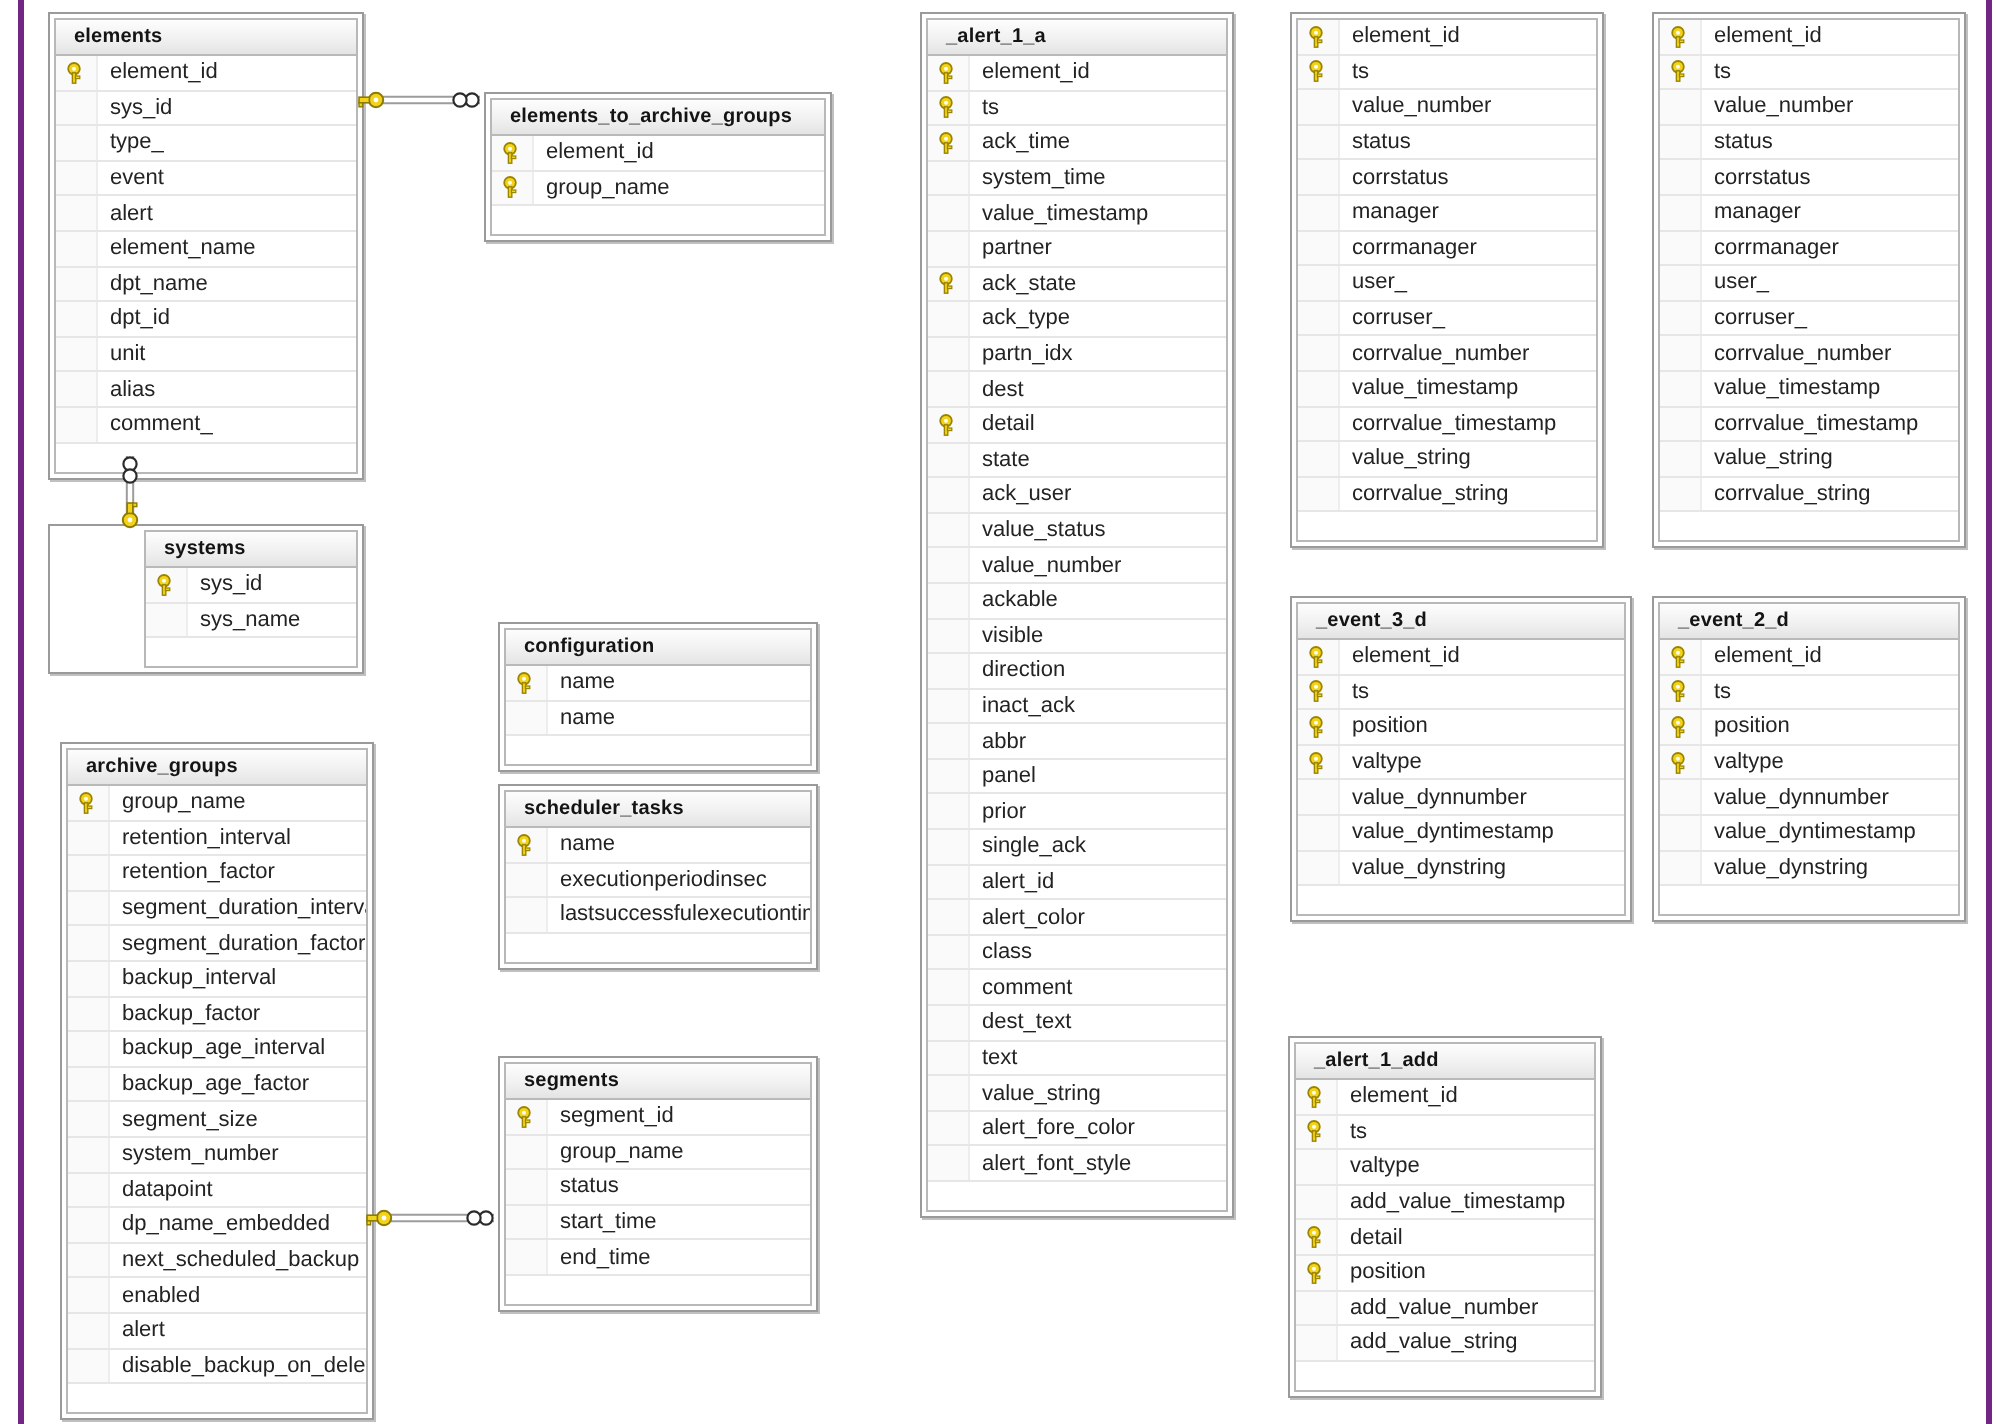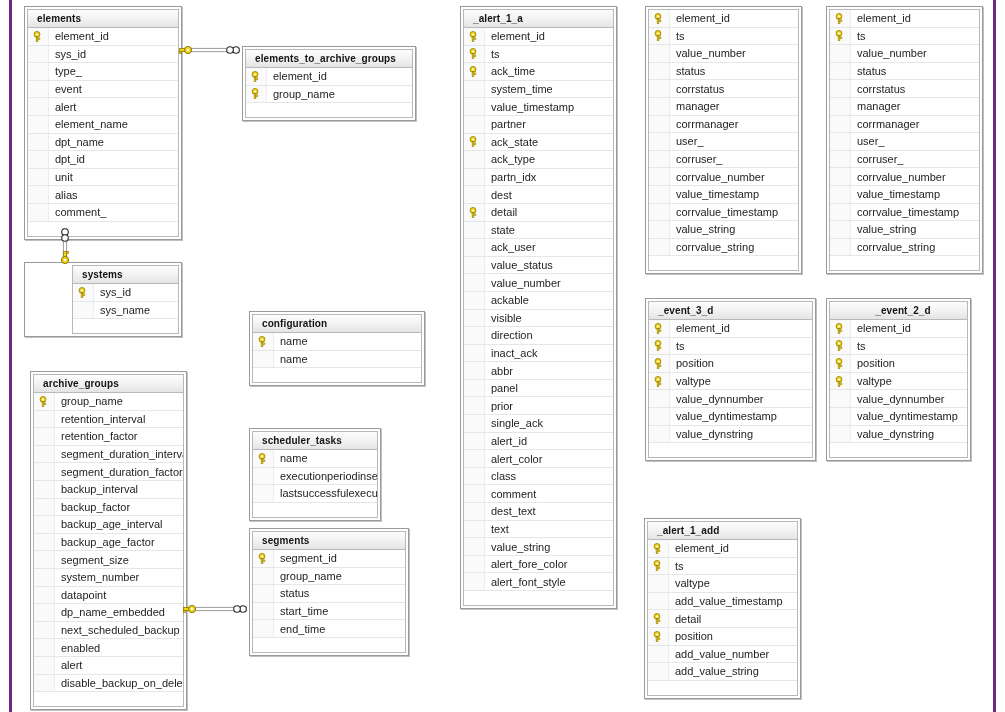--- a/index.html
+++ b/index.html
@@ -204,21 +204,21 @@
             <div class="col-name">sys_id</div>
           </div>
           <div class="er-col">
             <div class="key-cell"></div>
             <div class="col-name">sys_name</div>
           </div>
         </div>
         <div class="er-pad"></div>
       </div>
     </div>
-    <div class="er-table" style="left: 249px; top: 311px; width: 176px;">
+    <div class="er-table" style="left: 249px; top: 311px; width: 160px;">
       <div class="er-inner">
         <div class="er-title">configuration</div>
         <div class="er-cols">
           <div class="er-col">
             <div class="key-cell">
               <svg class="key-ico" width="11" height="11" viewBox="0 0 11 11">
                 <circle cx="4" cy="3.4" r="2.9" fill="#f2d21a" stroke="#9a8400" stroke-width="0.9"></circle>
                 <circle cx="4" cy="3.4" r="1.0" fill="#ffffff"></circle>
                 <rect x="3.2" y="5.4" width="1.7" height="5.2" fill="#f2d21a" stroke="#9a8400" stroke-width="0.7"></rect>
                 <rect x="4.7" y="7.0" width="2.2" height="1.3" fill="#f2d21a" stroke="#9a8400" stroke-width="0.6"></rect>
@@ -227,21 +227,21 @@
             <div class="col-name">name</div>
           </div>
           <div class="er-col">
             <div class="key-cell"></div>
             <div class="col-name">name</div>
           </div>
         </div>
         <div class="er-pad"></div>
       </div>
     </div>
-    <div class="er-table" style="left: 249px; top: 392px; width: 132px; margin-top: 36px;">
+    <div class="er-table" style="left: 249px; top: 392px; width: 160px;">
       <div class="er-inner">
         <div class="er-title">scheduler_tasks</div>
         <div class="er-cols">
           <div class="er-col">
             <div class="key-cell">
               <svg class="key-ico" width="11" height="11" viewBox="0 0 11 11">
                 <circle cx="4" cy="3.4" r="2.9" fill="#f2d21a" stroke="#9a8400" stroke-width="0.9"></circle>
                 <circle cx="4" cy="3.4" r="1.0" fill="#ffffff"></circle>
                 <rect x="3.2" y="5.4" width="1.7" height="5.2" fill="#f2d21a" stroke="#9a8400" stroke-width="0.7"></rect>
                 <rect x="4.7" y="7.0" width="2.2" height="1.3" fill="#f2d21a" stroke="#9a8400" stroke-width="0.6"></rect>
@@ -761,21 +761,21 @@
             <div class="col-name">value_dyntimestamp</div>
           </div>
           <div class="er-col">
             <div class="key-cell"></div>
             <div class="col-name">value_dynstring</div>
           </div>
         </div>
         <div class="er-pad"></div>
       </div>
     </div>
-    <div class="er-table" style="left: 826px; top: 298px; width: 145px; text-align: center;">
+    <div class="er-table" style="left: 826px; top: 298px; width: 157px;">
       <div class="er-inner">
         <div class="er-title">_event_2_d</div>
         <div class="er-cols">
           <div class="er-col">
             <div class="key-cell">
               <svg class="key-ico" width="11" height="11" viewBox="0 0 11 11">
                 <circle cx="4" cy="3.4" r="2.9" fill="#f2d21a" stroke="#9a8400" stroke-width="0.9"></circle>
                 <circle cx="4" cy="3.4" r="1.0" fill="#ffffff"></circle>
                 <rect x="3.2" y="5.4" width="1.7" height="5.2" fill="#f2d21a" stroke="#9a8400" stroke-width="0.7"></rect>
                 <rect x="4.7" y="7.0" width="2.2" height="1.3" fill="#f2d21a" stroke="#9a8400" stroke-width="0.6"></rect>

